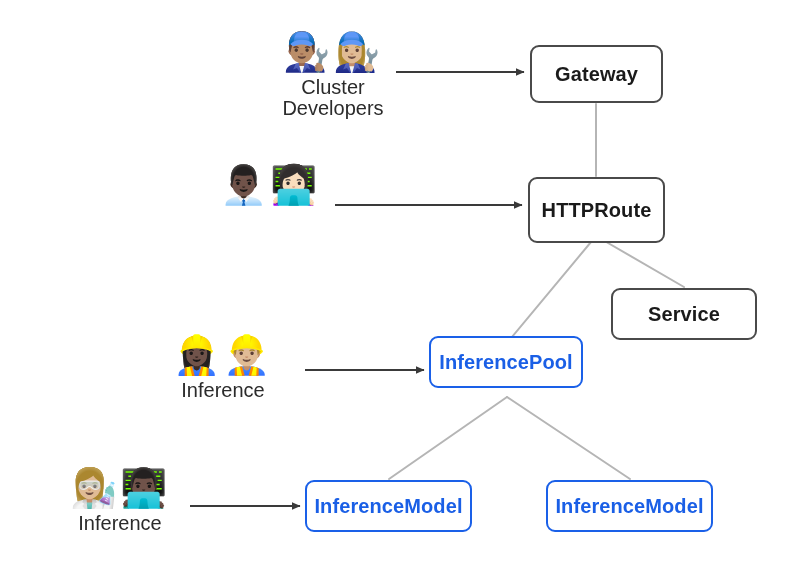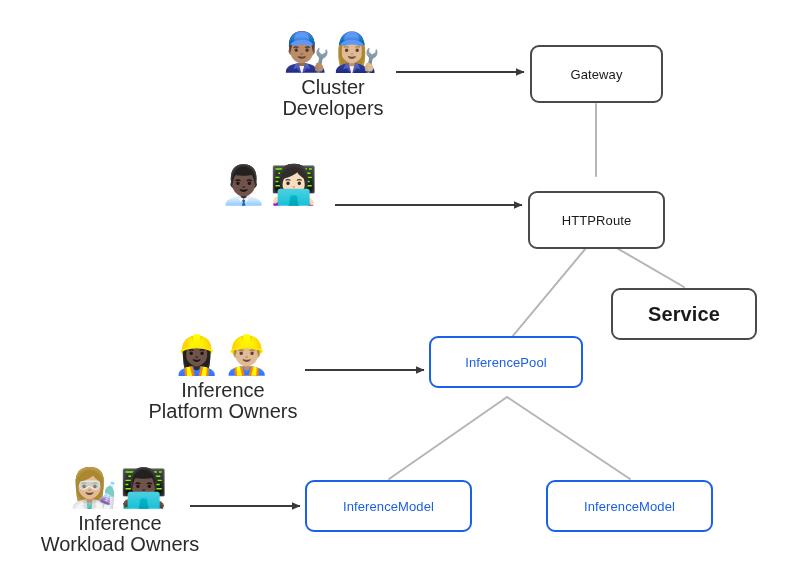--- a/index.html
+++ b/index.html
@@ -35,22 +35,22 @@
   .node {
     position: absolute;
     box-sizing: border-box;
     display: flex;
     align-items: center;
     justify-content: center;
     background: #ffffff;
     border: 2px solid #4a4a4a;
     border-radius: 9px;
     color: #1a1a1a;
-    font-size: 13px;
-    font-weight: normal;
+    font-size: 20px;
+    font-weight: bold;
     letter-spacing: 0.1px;
     white-space: nowrap;
   }
   .node.plain-label {
     font-weight: bold;
     font-size: 20px;
   }
   .node.accent {
     border-color: #1a60e8;
     color: #1a5fe6;
@@ -110,21 +110,21 @@
         <line x1="335" y1="205" x2="522" y2="205" marker-end="url(#arrowhead)"></line>
         <line x1="305" y1="370" x2="424" y2="370" marker-end="url(#arrowhead)"></line>
         <line x1="190" y1="506" x2="300" y2="506" marker-end="url(#arrowhead)"></line>
       </g>
   </svg>
 
   <div id="node-layer">
       <div class="node" style="left: 530px; top: 45px; width: 133px; height: 58px;">
         <span>Gateway</span>
       </div>
-      <div class="node" style="left: 528px; top: 191px; width: 137px; height: 58px;">
+      <div class="node" style="left: 528px; top: 177px; width: 137px; height: 66px;">
         <span>HTTPRoute</span>
       </div>
       <div class="node plain-label" style="left: 611px; top: 288px; width: 146px; height: 52px;">
         <span>Service</span>
       </div>
       <div class="node accent" style="left: 429px; top: 336px; width: 154px; height: 52px;">
         <span>InferencePool</span>
       </div>
       <div class="node accent" style="left: 305px; top: 480px; width: 167px; height: 52px;">
         <span>InferenceModel</span>
@@ -142,25 +142,23 @@
           <span class="ln">Developers</span>
         </div>
       </div>
       <div class="actor" style="left: 165px; top: 163px;">
         <div class="actor-emojis">👨🏿‍💼👩🏻‍💻</div>
       </div>
       <div class="actor" style="left: 118px; top: 333px;">
         <div class="actor-emojis">👷🏿‍♀️👷🏼‍♂️</div>
         <div class="actor-label">
           <span class="ln">Inference</span>
-          <span class="ln">Platform Owners</span>
         </div>
       </div>
       <div class="actor" style="left: 15px; top: 466px;">
         <div class="actor-emojis">👩🏼‍🔬👨🏿‍💻</div>
         <div class="actor-label">
           <span class="ln">Inference</span>
-          <span class="ln">Workload Owners</span>
         </div>
       </div>
     </div>
 
 </div>
 
 </body></html>

